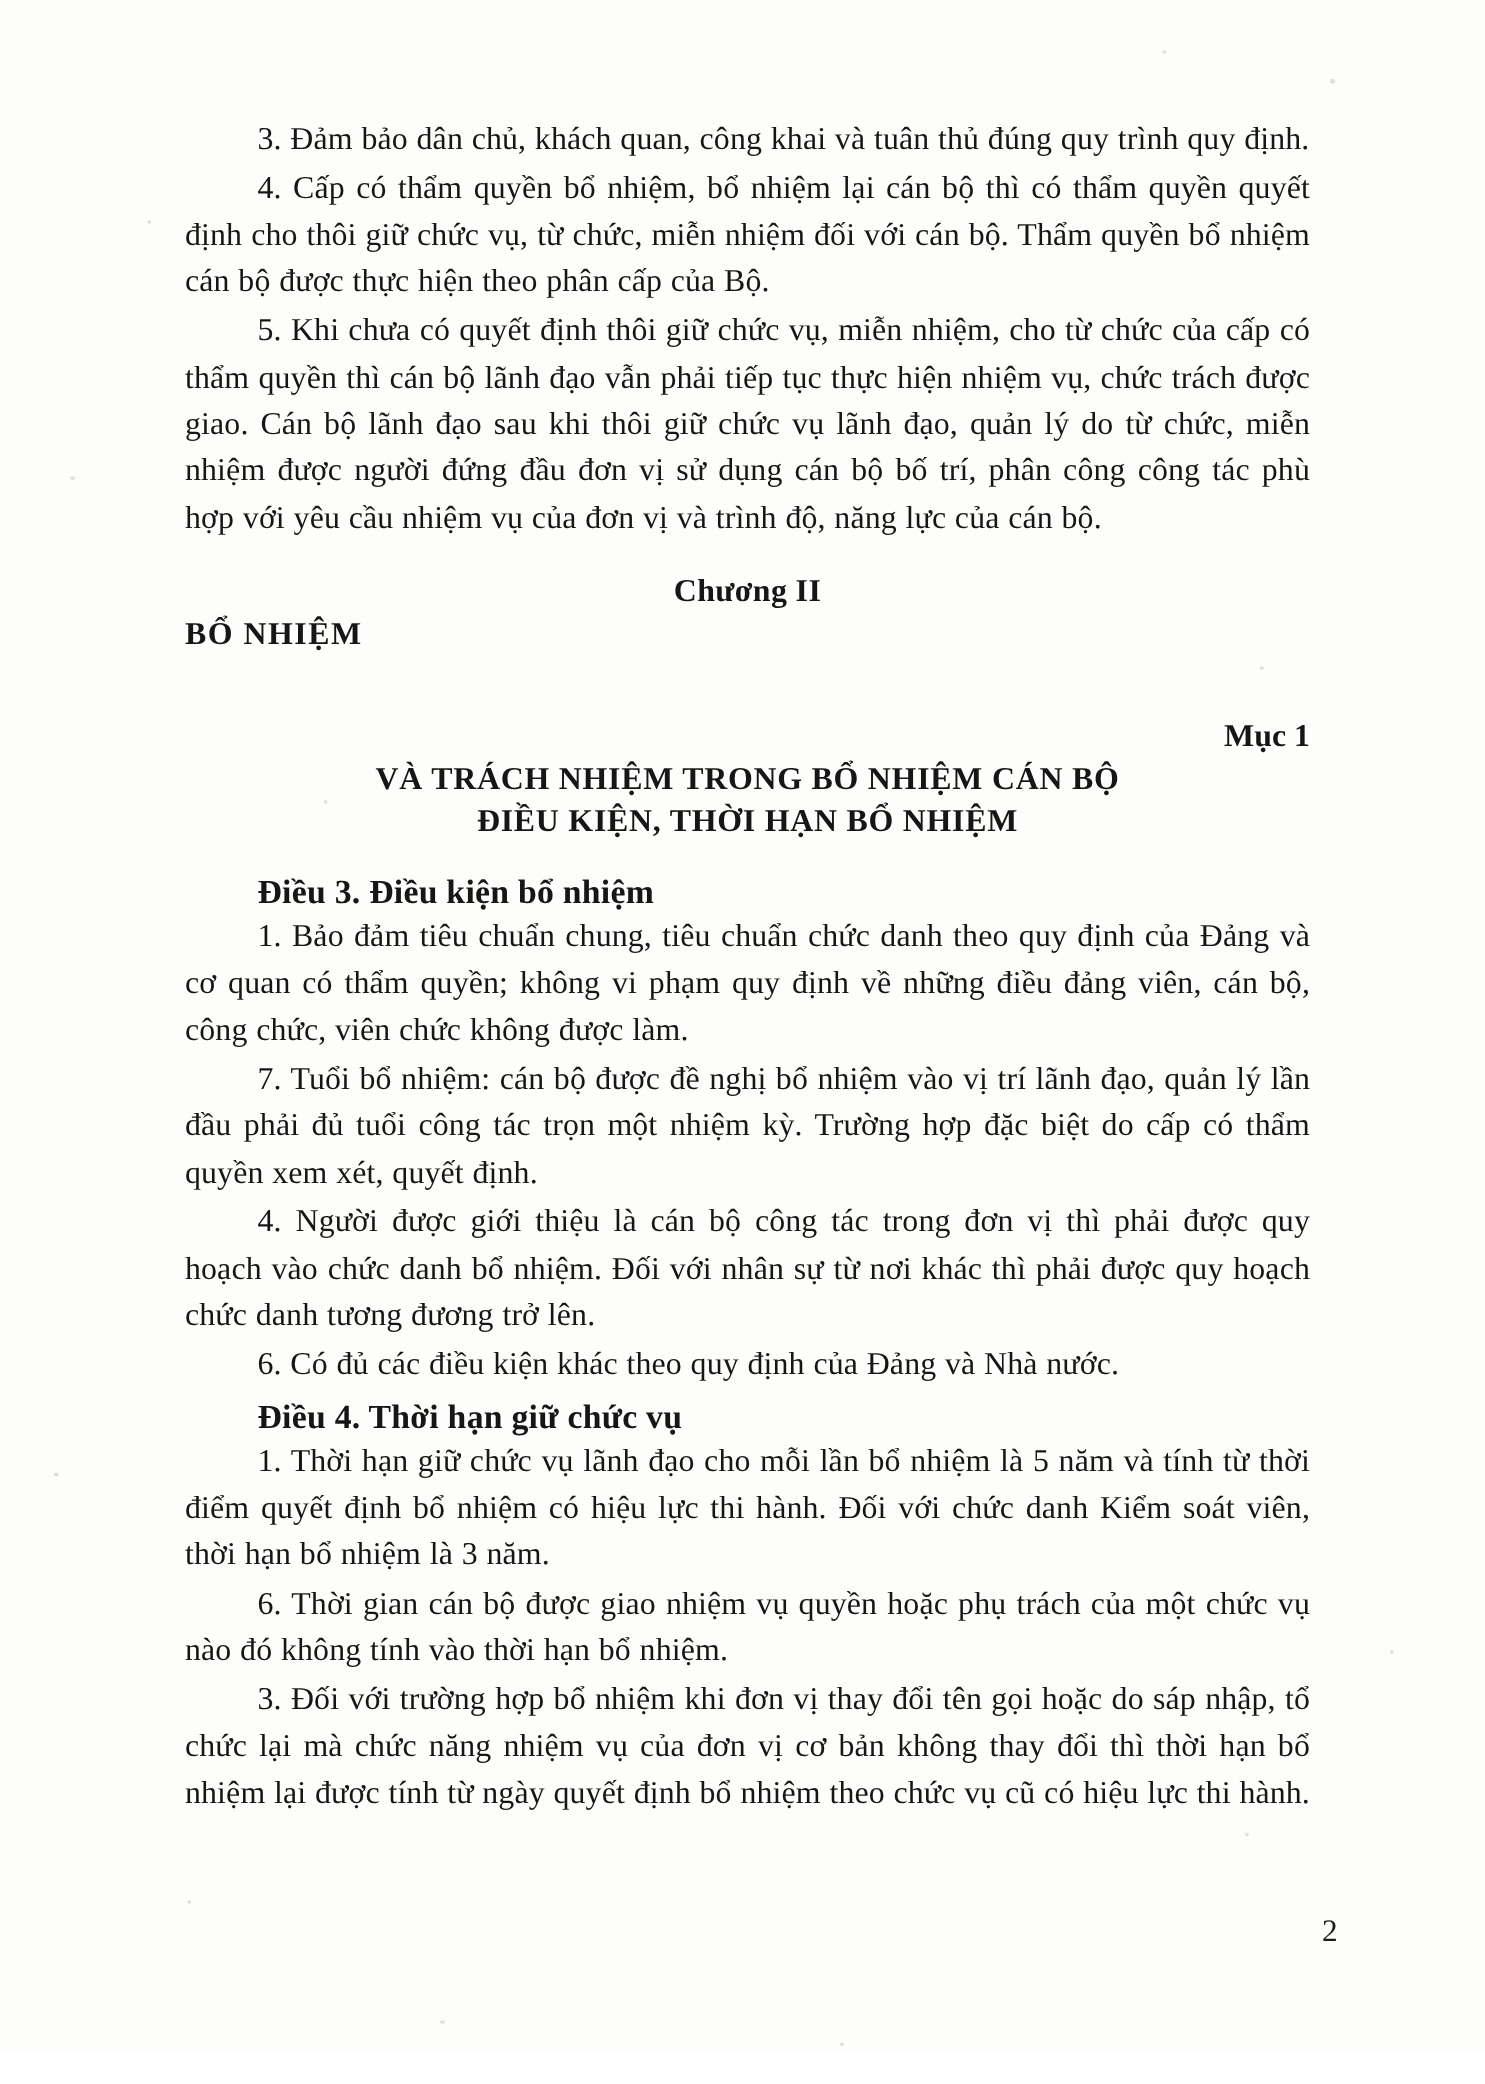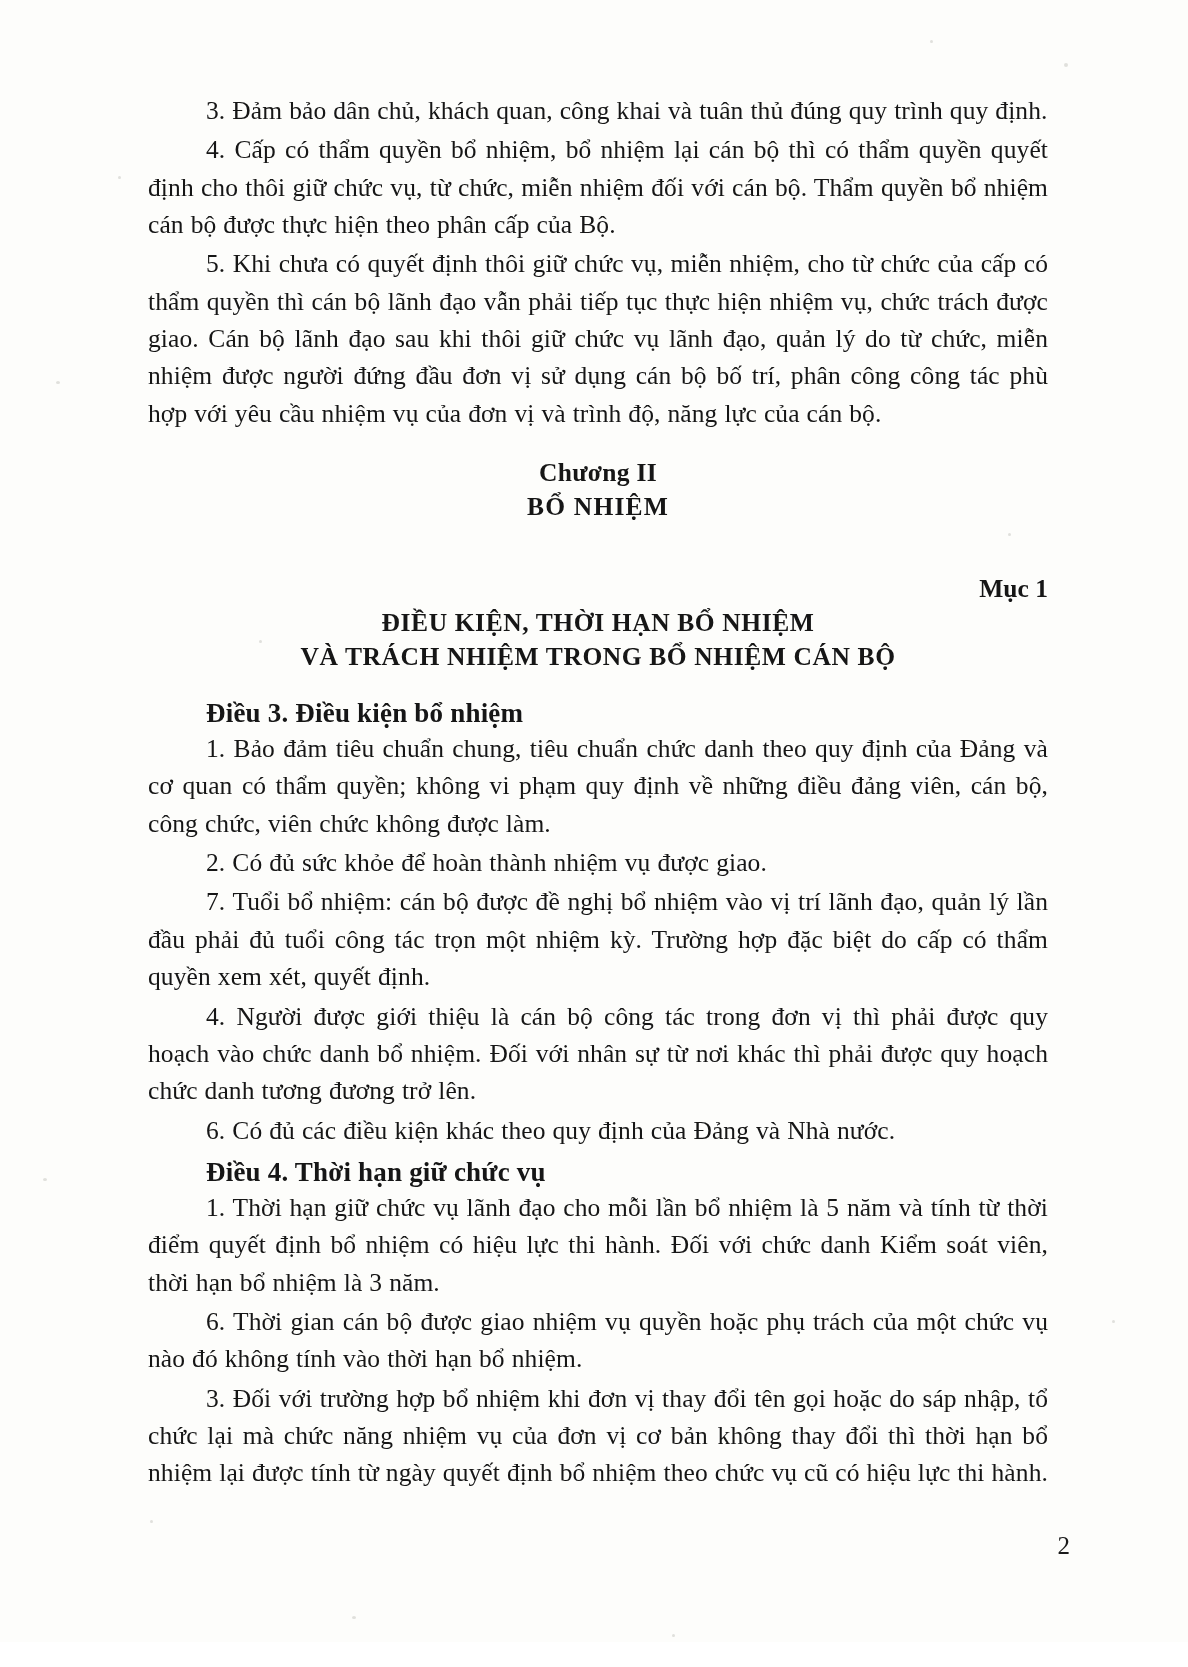--- a/index.html
+++ b/index.html
@@ -45,21 +45,21 @@
   .chapter-title {
     font-size: 25.5px;
     font-weight: bold;
     text-align: center;
     letter-spacing: 0.3px;
     margin: 0;
   }
   .chapter-name {
     font-size: 25.5px;
     font-weight: bold;
-    text-align: center;
+    text-align: left;
     letter-spacing: 1.2px;
     margin: 4px 0 0 0;
   }
   .section-block {
     margin-top: 52px;
   }
   .section-label {
     font-size: 25.5px;
     font-weight: bold;
     text-align: right;
@@ -113,28 +113,27 @@
 
     <p class="para">5. Khi chưa có quyết định thôi giữ chức vụ, miễn nhiệm, cho từ chức của cấp có thẩm quyền thì cán bộ lãnh đạo vẫn phải tiếp tục thực hiện nhiệm vụ, chức trách được giao. Cán bộ lãnh đạo sau khi thôi giữ chức vụ lãnh đạo, quản lý do từ chức, miễn nhiệm được người đứng đầu đơn vị sử dụng cán bộ bố trí, phân công công tác phù hợp với yêu cầu nhiệm vụ của đơn vị và trình độ, năng lực của cán bộ.</p>
 
     <div class="chapter-block">
       <p class="chapter-title">Chương II</p>
       <p class="chapter-name">BỔ NHIỆM</p>
     </div>
 
     <div class="section-block">
       <p class="section-label">Mục 1</p>
+      <p class="section-line">VÀ TRÁCH NHIỆM TRONG BỔ NHIỆM CÁN BỘ</p>
       <p class="section-line">ĐIỀU KIỆN, THỜI HẠN BỔ NHIỆM</p>
-      <p class="section-line">VÀ TRÁCH NHIỆM TRONG BỔ NHIỆM CÁN BỘ</p>
     </div>
 
     <p class="article-heading">Điều 3. Điều kiện bổ nhiệm</p>
 
     <p class="para">1. Bảo đảm tiêu chuẩn chung, tiêu chuẩn chức danh theo quy định của Đảng và cơ quan có thẩm quyền; không vi phạm quy định về những điều đảng viên, cán bộ, công chức, viên chức không được làm.</p>
-    <p class="para">2. Có đủ sức khỏe để hoàn thành nhiệm vụ được giao.</p>
     <p class="para">7. Tuổi bổ nhiệm: cán bộ được đề nghị bổ nhiệm vào vị trí lãnh đạo, quản lý lần đầu phải đủ tuổi công tác trọn một nhiệm kỳ. Trường hợp đặc biệt do cấp có thẩm quyền xem xét, quyết định.</p>
     <p class="para">4. Người được giới thiệu là cán bộ công tác trong đơn vị thì phải được quy hoạch vào chức danh bổ nhiệm. Đối với nhân sự từ nơi khác thì phải được quy hoạch chức danh tương đương trở lên.</p>
     <p class="para">6. Có đủ các điều kiện khác theo quy định của Đảng và Nhà nước.</p>
 
     <p class="article-heading tight">Điều 4. Thời hạn giữ chức vụ</p>
 
     <p class="para">1. Thời hạn giữ chức vụ lãnh đạo cho mỗi lần bổ nhiệm là 5 năm và tính từ thời điểm quyết định bổ nhiệm có hiệu lực thi hành. Đối với chức danh Kiểm soát viên, thời hạn bổ nhiệm là 3 năm.</p>
     <p class="para">6. Thời gian cán bộ được giao nhiệm vụ quyền hoặc phụ trách của một chức vụ nào đó không tính vào thời hạn bổ nhiệm.</p>
     <p class="para">3. Đối với trường hợp bổ nhiệm khi đơn vị thay đổi tên gọi hoặc do sáp nhập, tổ chức lại mà chức năng nhiệm vụ của đơn vị cơ bản không thay đổi thì thời hạn bổ nhiệm lại được tính từ ngày quyết định bổ nhiệm theo chức vụ cũ có hiệu lực thi hành.</p>
 

